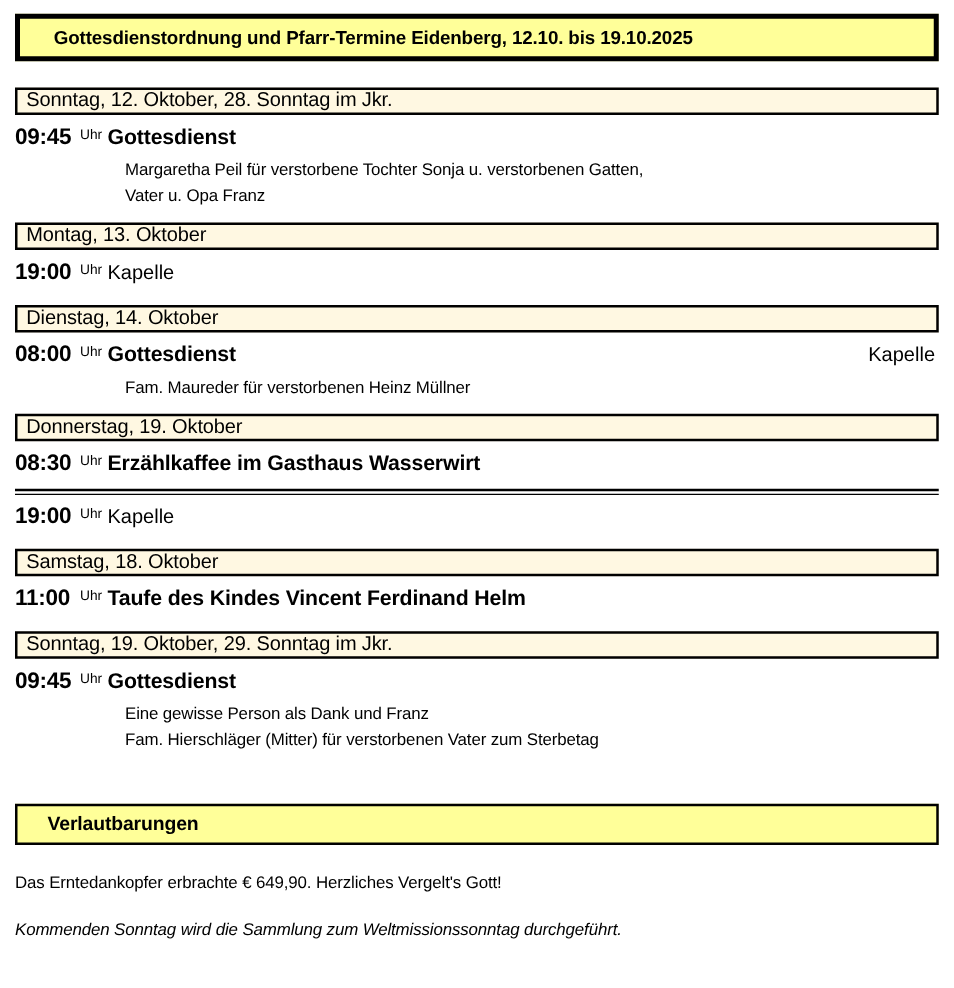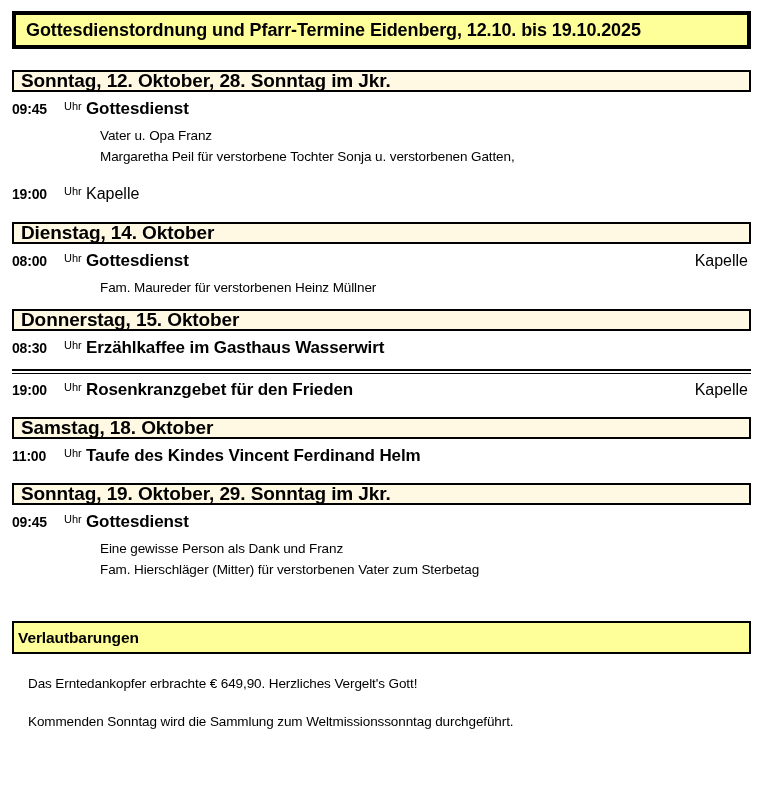--- a/index.html
+++ b/index.html
@@ -26,24 +26,24 @@
   .title-banner {
     margin: 11px 12px 0 12px;
     border: 4px solid #000000;
     background: #ffff99;
     height: 38px;
     display: flex;
     align-items: center;
     box-sizing: border-box;
   }
   .title-banner .title-text {
-    font-size: 18px;
-    font-weight: bold;
-    letter-spacing: -0.1px;
-    padding-left: 10px;
+    font-size: 15px;
+    font-weight: bold;
+    letter-spacing: -0.1px;
+    padding-left: 27px;
     white-space: nowrap;
     text-align: right;
   }
 
   
   .schedule {
     margin-top: 21px;
   }
 
   .day-block {
@@ -54,38 +54,38 @@
     margin: 0 12px 0 12px;
     border: 2px solid #000000;
     background: #fff8e2;
     height: 22px;
     display: flex;
     align-items: center;
     box-sizing: border-box;
     width: 739px;
   }
   .day-header .day-text {
-    font-size: 19px;
-    font-weight: bold;
+    font-size: 16px;
+    font-weight: normal;
     padding-left: 7px;
     white-space: nowrap;
     letter-spacing: -0.1px;
   }
 
   
   .event {
     padding: 0 12px;
   }
   .event-main {
     display: flex;
     align-items: baseline;
     height: 26px;
   }
   .ev-time {
-    font-size: 14px;
+    font-size: 18px;
     font-weight: bold;
     width: 48px;
     flex: 0 0 48px;
     white-space: nowrap;
     letter-spacing: -0.2px;
   }
   .ev-unit {
     font-size: 11px;
     font-weight: normal;
     position: relative;
@@ -142,35 +142,35 @@
     background: #ffff99;
     height: 33px;
     display: flex;
     align-items: center;
     box-sizing: border-box;
     width: 739px;
   }
   .notice-header .notice-title {
     font-size: 15.5px;
     font-weight: bold;
-    padding-left: 4px;
+    padding-left: 24px;
     letter-spacing: -0.1px;
   }
   .notice-body {
-    padding: 0 28px;
+    padding: 0 12px;
     margin-top: 21px;
   }
   .notice-line {
     font-size: 13.5px;
     line-height: 18px;
     margin-bottom: 20px;
     white-space: nowrap;
     letter-spacing: -0.1px;
   }
-  .notice-line:last-child { margin-bottom: 0; }
+  .notice-line:last-child { margin-bottom: 0; font-style: italic; }
 </style>
 </head>
 <body>
 
 <div class="page">
 
   <div class="title-banner">
     <span class="title-text">Gottesdienstordnung und Pfarr-Termine Eidenberg, 12.10. bis 19.10.2025</span>
   </div>
 
@@ -180,26 +180,29 @@
           <span class="day-text">Sonntag,  12. Oktober,  28. Sonntag im Jkr.</span>
         </div>
         <div class="gap-small"></div>
         <div class="event">
           <div class="event-main">
             <span class="ev-time">09:45</span>
             <span class="ev-unit">Uhr</span>
             <span class="ev-title">Gottesdienst</span>
             <span class="ev-place"></span>
           </div>
+          <div class="ev-desc">Margaretha Peil für verstorbene Tochter Sonja u. verstorbenen Gatten,</div>
           <div class="ev-desc">Vater u. Opa Franz</div>
-          <div class="ev-desc">Margaretha Peil für verstorbene Tochter Sonja u. verstorbenen Gatten,</div>
-        </div>
-        <div class="gap-after-events"></div>
-      </div>
-      <div class="day-block">
+        </div>
+        <div class="gap-after-events"></div>
+      </div>
+      <div class="day-block">
+        <div class="day-header">
+          <span class="day-text">Montag,  13. Oktober</span>
+        </div>
         <div class="gap-small"></div>
         <div class="event">
           <div class="event-main">
             <span class="ev-time">19:00</span>
             <span class="ev-unit">Uhr</span>
             <span class="ev-place">Kapelle</span>
           </div>
         </div>
         <div class="gap-after-events"></div>
       </div>
@@ -214,37 +217,36 @@
             <span class="ev-unit">Uhr</span>
             <span class="ev-title">Gottesdienst</span>
             <span class="ev-place">Kapelle</span>
           </div>
           <div class="ev-desc">Fam. Maureder für verstorbenen Heinz Müllner</div>
         </div>
         <div class="gap-after-events"></div>
       </div>
       <div class="day-block">
         <div class="day-header">
-          <span class="day-text">Donnerstag,  15. Oktober</span>
+          <span class="day-text">Donnerstag,  19. Oktober</span>
         </div>
         <div class="gap-small"></div>
         <div class="event">
           <div class="event-main">
             <span class="ev-time">08:30</span>
             <span class="ev-unit">Uhr</span>
             <span class="ev-title">Erzählkaffee im Gasthaus Wasserwirt</span>
             <span class="ev-place"></span>
           </div>
         </div>
         <div class="divider"></div>
         <div class="event">
           <div class="event-main">
             <span class="ev-time">19:00</span>
             <span class="ev-unit">Uhr</span>
-            <span class="ev-title">Rosenkranzgebet für den Frieden</span>
             <span class="ev-place">Kapelle</span>
           </div>
         </div>
         <div class="gap-after-events"></div>
       </div>
       <div class="day-block">
         <div class="day-header">
           <span class="day-text">Samstag,  18. Oktober</span>
         </div>
         <div class="gap-small"></div>

